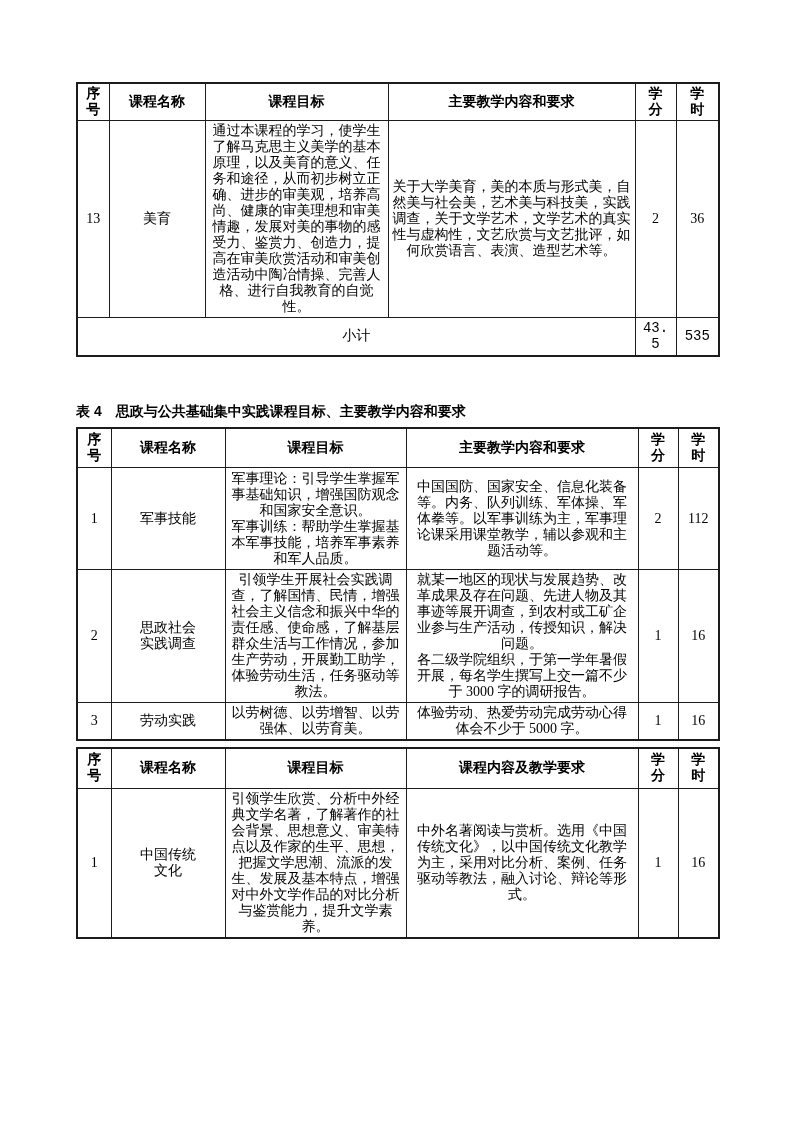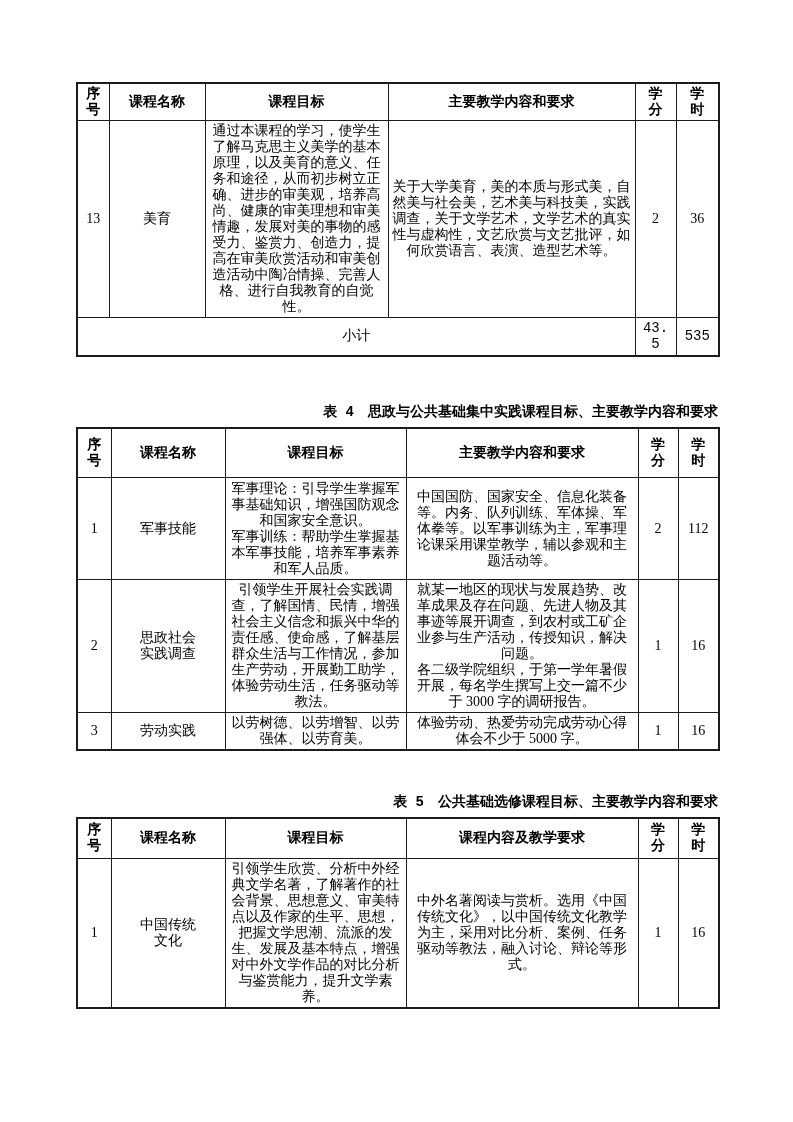--- a/index.html
+++ b/index.html
@@ -17,32 +17,32 @@
     border:1px solid #1c1c1c;
     font-size:14px;line-height:16px;
     vertical-align:middle;text-align:center;
     padding:2px 4px;overflow:hidden;
     word-break:break-all;
   }
   td.hd{font-weight:bold;white-space:pre-line;}
   td.jt{text-align:justify;white-space:pre-line;padding:3px 6px;}
   td.nm{white-space:pre-line;}
   .tbl-title{
-    width:642px;text-align:right;font-weight:bold;font-size:14px;
-    font-family:Liberation Mono, monospace;
+    width:642px;text-align:left;font-weight:bold;font-size:14px;
+    font-family:Liberation Sans, sans-serif;
     margin:0;
   }
   
   .t1{margin-top:82px;}
   .t1 tr.hdr{height:36px;}
   .t1 tr.body1{height:182px;}
   .t1 tr.sub{height:38px;font-family:Liberation Mono, monospace;}
   .title4{margin-top:46px;}
   .t4{margin-top:6px;}
-  .t4 tr.hdr{height:50px;}
+  .t4 tr.hdr{height:40px;}
   .t4 tr.r1{height:102px;}
   .t4 tr.r2{height:130px;}
   .t4 tr.r3{height:36px;}
   .t4 tr.sub{height:30px;}
   .title5{margin-top:42px;}
   .t5{margin-top:6px;}
   .t5 tr.hdr{height:40px;}
   .t5 tr.r1{height:146px;}
 </style>
 </head>
@@ -132,21 +132,20 @@
         <td>3</td>
         <td class="nm">劳动实践</td>
         <td class="jt">以劳树德、以劳增智、以劳强体、以劳育美。</td>
         <td class="jt">体验劳动、热爱劳动完成劳动心得体会不少于 5000 字。</td>
         <td>1</td>
         <td>16</td>
       </tr>
     </tbody>
       </table>
 
-    <div class="tbl-title title5">表 5　公共基础选修课程目标、主要教学内容和要求</div>
     <table class="tbl t5">
       <colgroup>
         <col style="width:34px">
           <col style="width:114px">
           <col style="width:181px">
         <col style="width:232px">
           <col style="width:40px">
           <col style="width:41px">
       </colgroup>
       <tbody>

